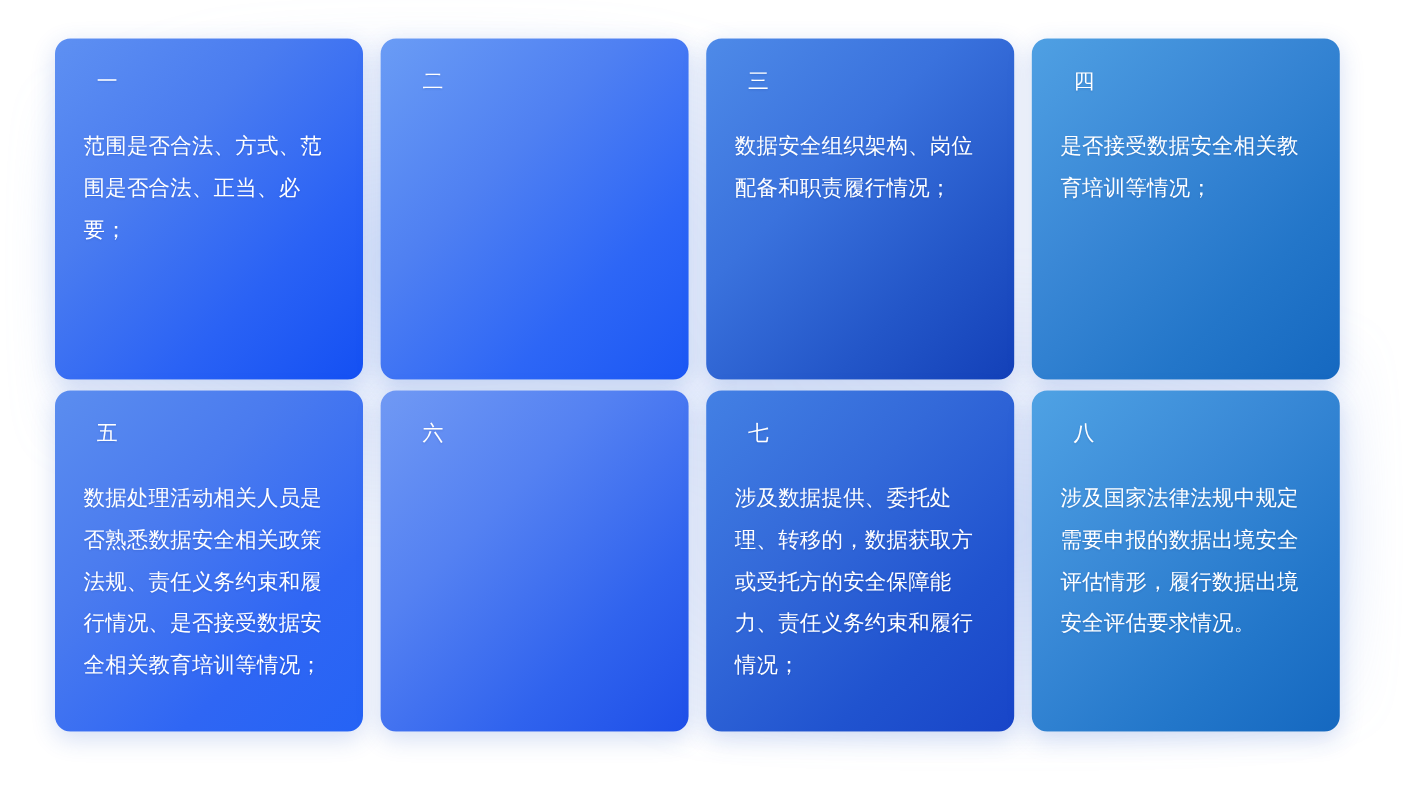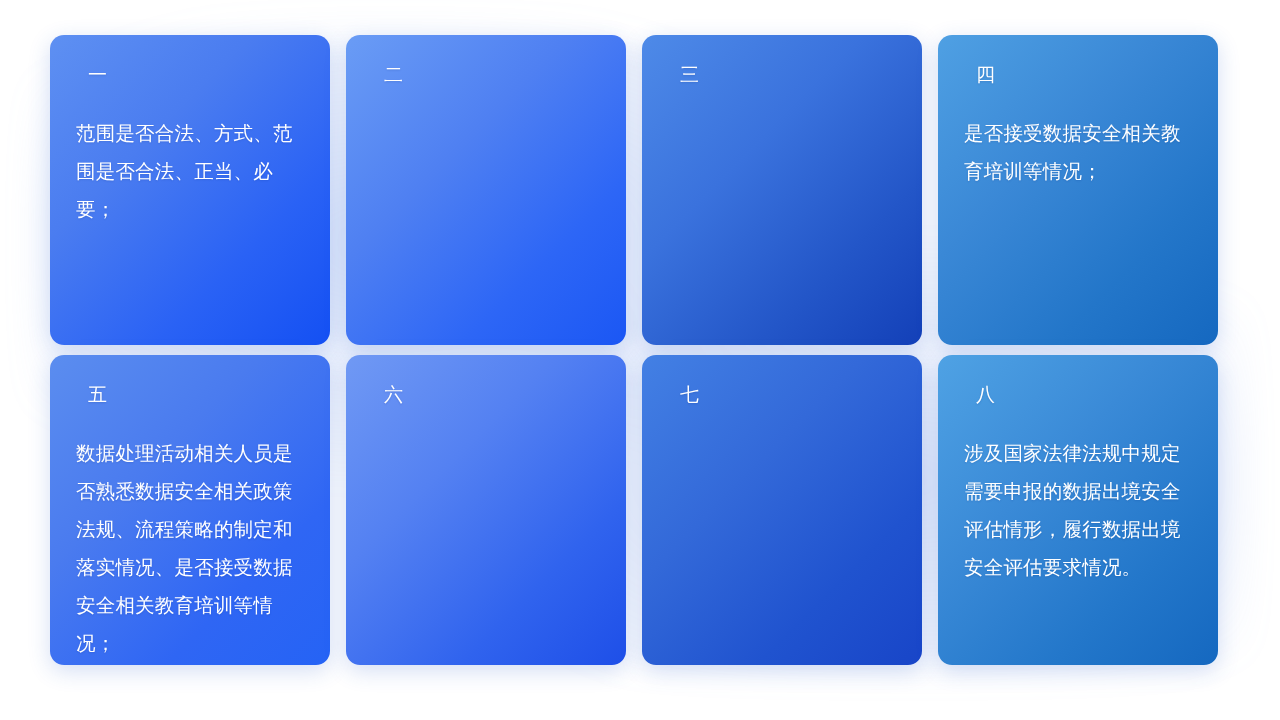--- a/index.html
+++ b/index.html
@@ -91,38 +91,40 @@
     <div class="card-index">一</div>
     <div class="card-text">范围是否合法、方式、范围是否合法、正当、必要；</div>
   </div>
 
   <div class="card g2">
     <div class="card-index">二</div>
   </div>
 
   <div class="card g3">
     <div class="card-index">三</div>
+    <div class="card-text">数据安全组织架构、岗位配备和职责履行情况；</div>
   </div>
 
   <div class="card g4">
     <div class="card-index">四</div>
     <div class="card-text">是否接受数据安全相关教育培训等情况；</div>
   </div>
 
   <div class="card g5">
     <div class="card-index">五</div>
-    <div class="card-text">数据处理活动相关人员是否熟悉数据安全相关政策法规、流程策略的制定和落实情况、是否接受数据安全相关教育培训等情况；</div>
+    <div class="card-text">数据处理活动相关人员是否熟悉数据安全相关政策法规、责任义务约束和履行情况、是否接受数据安全相关教育培训等情况；</div>
   </div>
 
   <div class="card g6">
     <div class="card-index">六</div>
   </div>
 
   <div class="card g7">
     <div class="card-index">七</div>
+    <div class="card-text">涉及数据提供、委托处理、转移的，数据获取方或受托方的安全保障能力、责任义务约束和履行情况；</div>
   </div>
 
   <div class="card g8">
     <div class="card-index">八</div>
     <div class="card-text">涉及国家法律法规中规定需要申报的数据出境安全评估情形，履行数据出境安全评估要求情况。</div>
   </div>
 
 </div>
 
 </body></html>

